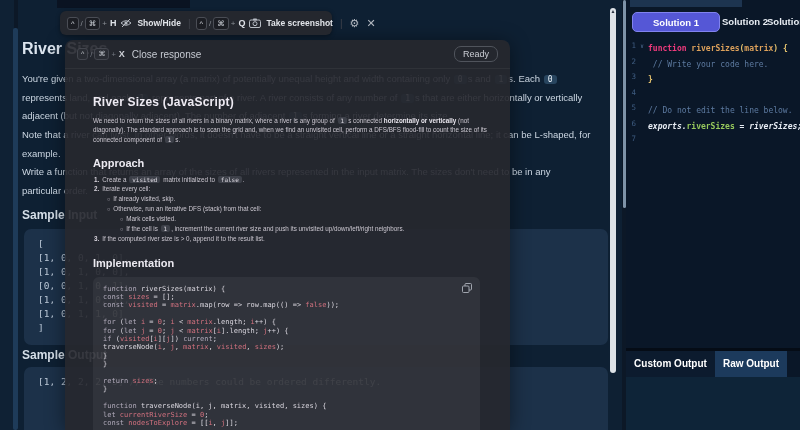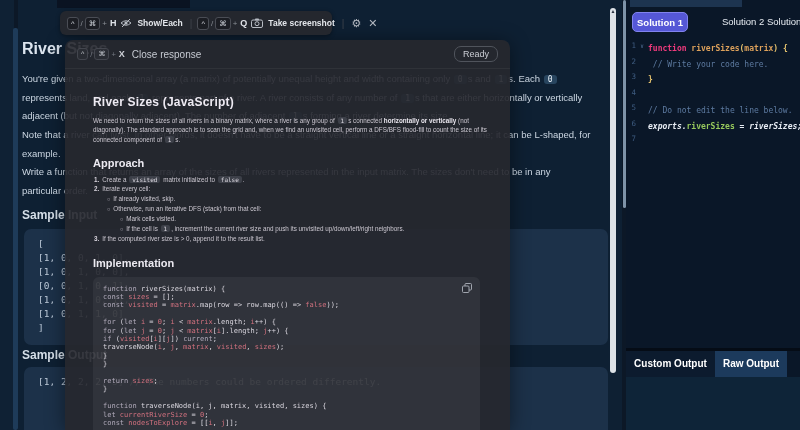--- a/index.html
+++ b/index.html
@@ -23,24 +23,24 @@
   .tk-chip{font-family:"DejaVu Sans Mono",monospace;font-size:8px;background:#28455f;color:#e9f0f7;
            border-radius:3px;padding:0 4px;margin:0 1px;}
   
   .p-scrollbar{position:absolute;left:610px;top:8px;width:6px;height:365px;background:#dde2e7;border-radius:3px;z-index:3;}
   .p-scroll-arrow{position:absolute;left:609px;top:8px;width:8px;text-align:center;font-size:5px;color:#2b3340;z-index:4;}
   .splitter{position:absolute;left:623px;top:0;width:3px;height:208px;background:#93a9bf;opacity:.85;border-radius:2px;z-index:3;}
   .topleft-band{position:absolute;left:57px;top:0;width:133px;height:8px;background:#0a1322;}
   
   .editor{position:absolute;left:626px;top:0;width:174px;height:430px;background:#0a1728;overflow:hidden;}
   .editor-topband{position:absolute;left:4px;top:0;width:112px;height:7px;background:#1d3450;}
-  .tab-pill{position:absolute;left:6px;top:12px;width:56px;height:20px;line-height:20px;text-align:center;
+  .tab-pill{position:absolute;left:6px;top:12px;width:88px;height:20px;line-height:20px;text-align:center;
             background:#5557d6;border:1px solid #8183ee;border-radius:5px;color:#fff;
             font-size:9.5px;font-weight:700;box-sizing:border-box;}
-  .tab-plain{position:absolute;top:16px;color:#e8edf3;font-size:9.5px;font-weight:400;white-space:nowrap;}
+  .tab-plain{position:absolute;top:16px;color:#e8edf3;font-size:9.5px;font-weight:700;white-space:nowrap;}
   .tab-2{left:96px;} .tab-3{left:141px;}
   .edcode{position:absolute;left:0;top:38px;width:174px;font-family:"DejaVu Sans Mono",monospace;}
   .edrow{height:15.5px;line-height:15.5px;white-space:nowrap;}
   .lnum{display:inline-block;width:10px;text-align:right;color:#3e5c80;font-size:7.5px;vertical-align:top;}
   .fold{display:inline-block;width:12px;text-align:center;color:#4f7096;font-size:6px;vertical-align:top;}
   .ecode{font-size:8px;font-weight:700;}
   .tk-pink{color:#ee3a7c;} .tk-org{color:#dda15b;} .tk-yel{color:#e8c56f;}
   .tk-cmt{color:#5d7aa0;font-weight:400;} .tk-wht{color:#e8edf4;font-style:italic;} .tk-grn{color:#97c95c;}
   .out-divider{position:absolute;left:0;top:348px;width:174px;height:3px;background:#050c16;}
   .out-tab{position:absolute;top:351px;height:26px;line-height:26px;font-size:10px;font-weight:700;color:#fff;
@@ -162,21 +162,21 @@
         <span> + </span>
         <span class="tk-klet">H</span>
       </span>
     <span class="tb-icon">
       <svg width="12" height="10" viewBox="0 0 12 10">
           <path d="M1 5 Q6 0.5 11 5 Q6 9.5 1 5 Z" fill="none" stroke="#b7bcc4" stroke-width="1"></path>
           <circle cx="6" cy="5" r="1.6" fill="#b7bcc4"></circle>
           <line x1="2" y1="9" x2="10" y2="1" stroke="#b7bcc4" stroke-width="1"></line>
         </svg>
     </span>
-    <span class="tb-label">Show/Each</span>
+    <span class="tb-label">Show/Hide</span>
     <span class="tb-sep">|</span>
     <span class="tb-keys">
         <span class="tk-key">^</span>
         <span> / </span>
         <span class="tk-key">⌘</span>
         <span> + </span>
         <span class="tk-klet">Q</span>
       </span>
     <span class="tb-icon">
       <svg width="12" height="10" viewBox="0 0 12 10">

